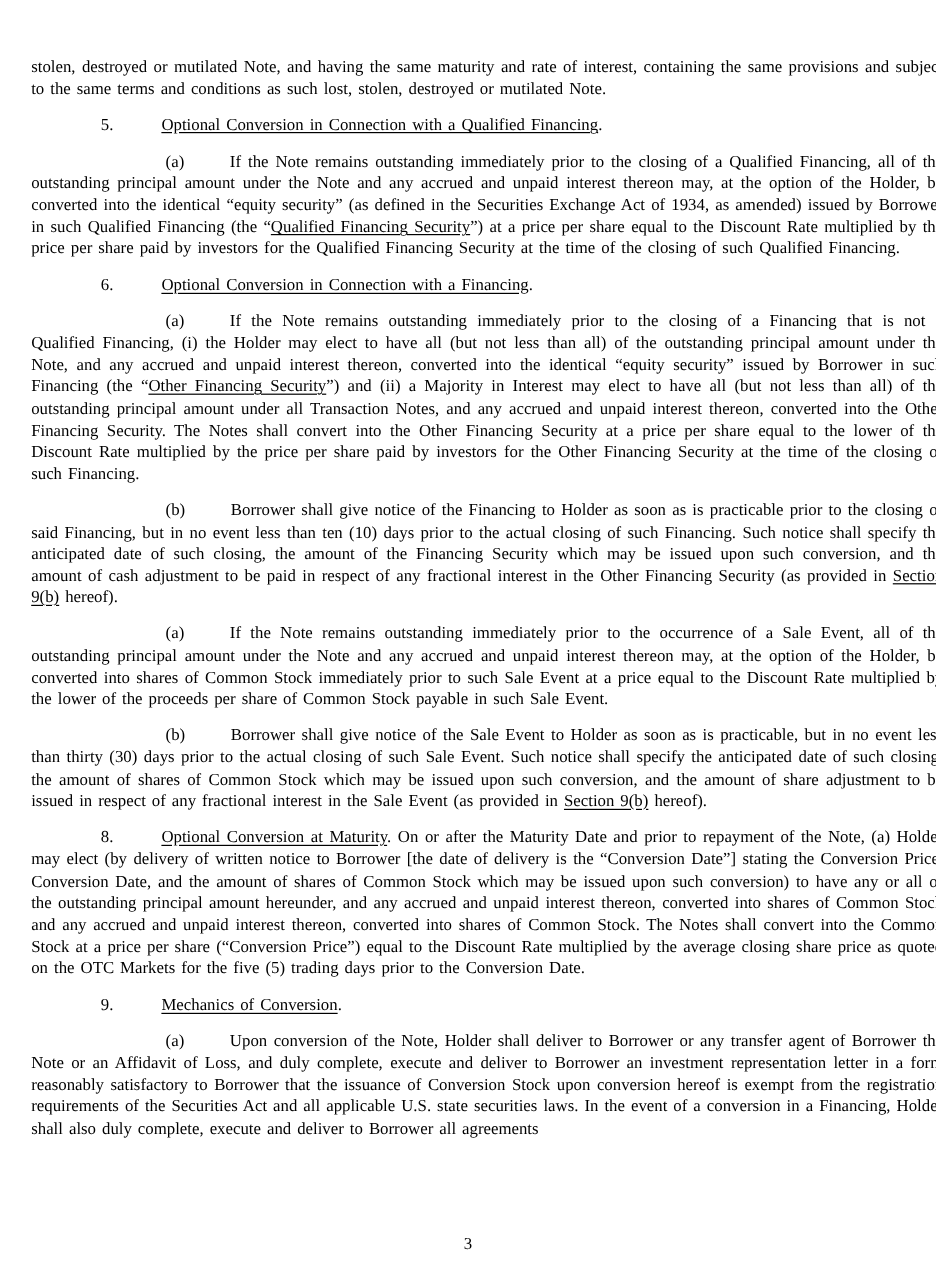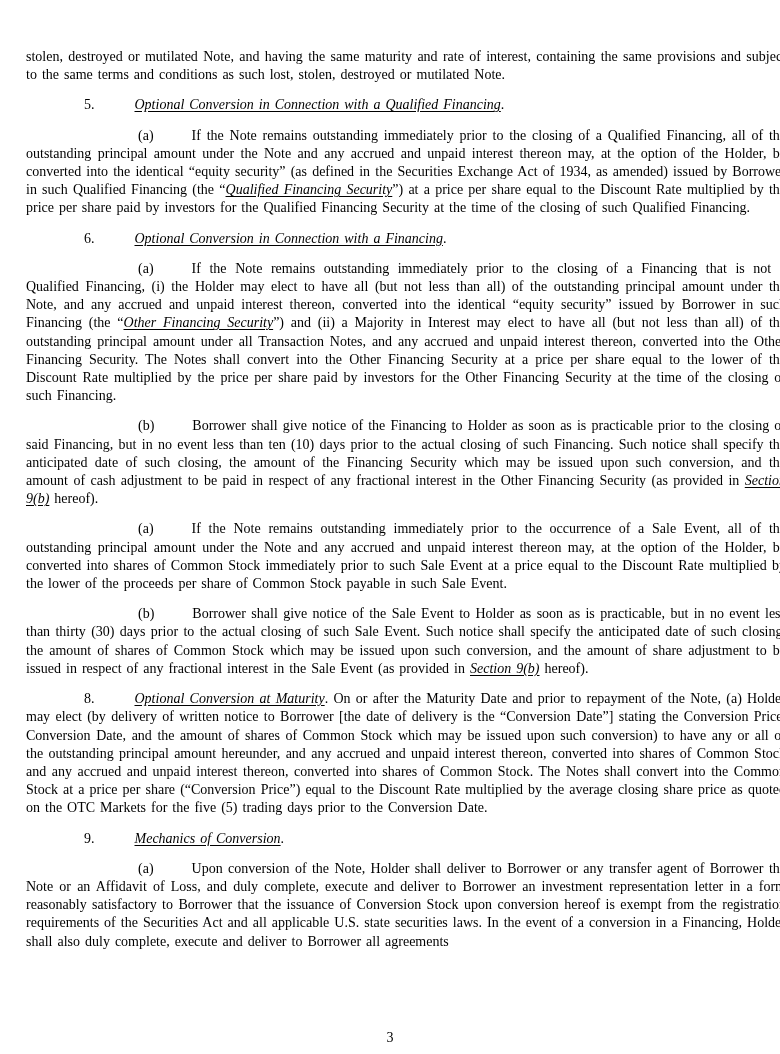--- a/index.html
+++ b/index.html
@@ -24,21 +24,21 @@
   p.block {
     text-align: justify;
     line-height: 18.2px;
     margin: 0 0 12px 0;
     word-spacing: 1.5px;
   }
   p.heading, p.numbered-para { text-indent: 58px; }
   p.sub { text-indent: 112px; }
   span.gap { display: inline-block; width: 40px; }
   p.sub span.gap { width: 38px; }
-  span.u { text-decoration: underline; text-underline-offset: 2px; font-style: italic; }
+  span.u { text-decoration: underline; text-underline-offset: 2px; }
   .page-number {
     position: absolute;
     bottom: 8px;
     left: 0;
     width: 100%;
     text-align: center;
     font-size: 14px;
   }
 </style>
 </head>

